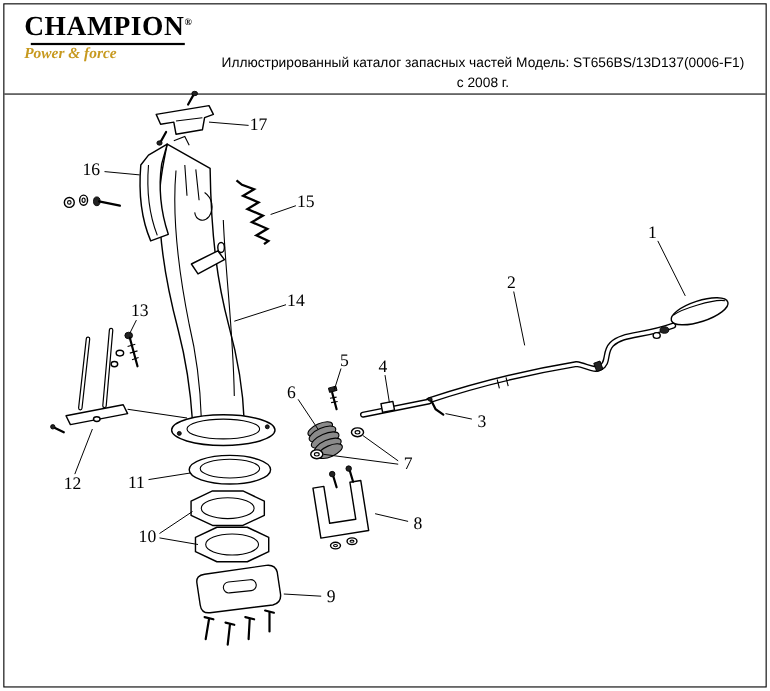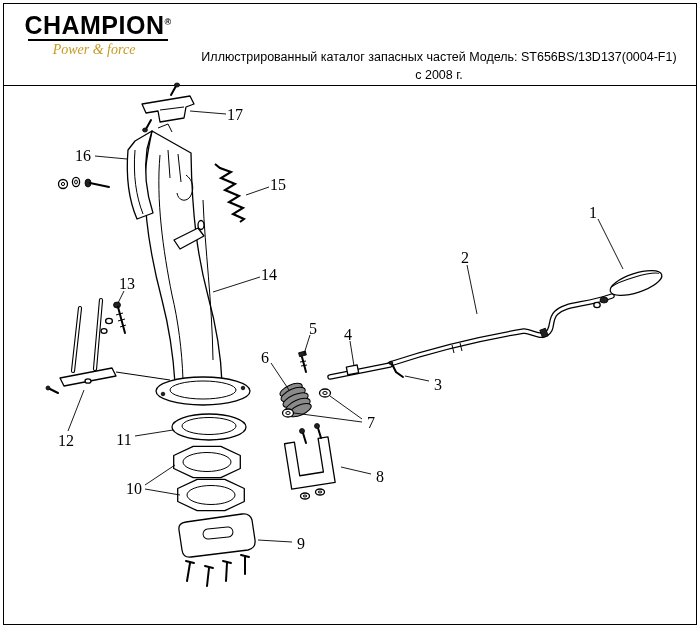--- a/index.html
+++ b/index.html
@@ -1,26 +1,26 @@
 <!DOCTYPE html>
 <html><head>
 <meta charset="utf-8">
 <style>
   html,body{margin:0;padding:0;background:#fff;}
   .page{position:relative;width:700px;height:628px;background:#fff;overflow:hidden;
         font-family:"Liberation Sans",sans-serif;color:#000;}
   .frame{position:absolute;inset:3px;border:1px solid #000;pointer-events:none;}
   
   .brand{position:absolute;left:22px;top:12px;width:152px;}
-  .brand-name{font-family:Liberation Sans, sans-serif;font-weight:bold;font-size:25px;
+  .brand-name{font-family:Liberation Serif, serif;font-weight:bold;font-size:25px;
               letter-spacing:.5px;line-height:1.05;text-align:center;white-space:nowrap;}
   .brand-name sup{font-size:9px;vertical-align:super;}
   .brand-rule{border-top:2px solid #000;margin:1px 6px 1px 6px;}
-  .brand-tagline{font-family:"Liberation Serif",serif;font-style:italic;font-weight:normal;
-                 font-size:14px;color:#c7991e;text-align:center;padding-right:8px;}
+  .brand-tagline{font-family:"Liberation Serif",serif;font-style:italic;font-weight:bold;
+                 font-size:14px;color:#c7991e;text-align:left;padding-right:8px;}
   
   .title{position:absolute;left:188px;right:10px;top:48px;text-align:center;
          font-size:12.5px;line-height:1.45;}
   .header-rule{position:absolute;left:4px;right:4px;top:85px;border-top:1px solid #000;}
   
   svg#diagram{position:absolute;left:0;top:0;width:700px;height:628px;}
   .outline{fill:#fff;stroke:#000;stroke-width:1.3;stroke-linejoin:round;}
   .thin{fill:none;stroke:#000;stroke-width:1;}
   .med{fill:none;stroke:#000;stroke-width:2;stroke-linecap:round;}
   .fill-dark{fill:#222;stroke:#000;stroke-width:.8;}
@@ -39,21 +39,21 @@
 <div class="page">
   <div class="frame"></div>
 
   <div class="brand">
     <div class="brand-name"><span>CHAMPION</span><sup>®</sup></div>
     <div class="brand-rule"></div>
     <div class="brand-tagline">Power &amp; force</div>
   </div>
 
   <div class="title">
-    <div>Иллюстрированный каталог запасных частей Модель: ST656BS/13D137(0004-F1)</div>
+    <div>Иллюстрированный каталог запасных частей Модель: ST656BS/13D137(0006-F1)</div>
     <div>с 2008 г.</div>
   </div>
 
   <div class="header-rule"></div>
 
   <svg id="diagram" viewBox="0 0 700 628" xmlns="http://www.w3.org/2000/svg">
 
     <g>
       <path class="outline" d="M152,131 L191,153 C192,218 198,258 208,296 C216,325 221,355 222,383 L175,383 C173,352 169,327 162,300 C152,262 144,220 145,180 C145,165 148,150 152,131 Z"></path>
       <path class="thin" d="M160,155 C156,200 163,250 172,295 C178,320 182,350 183,380"></path>

